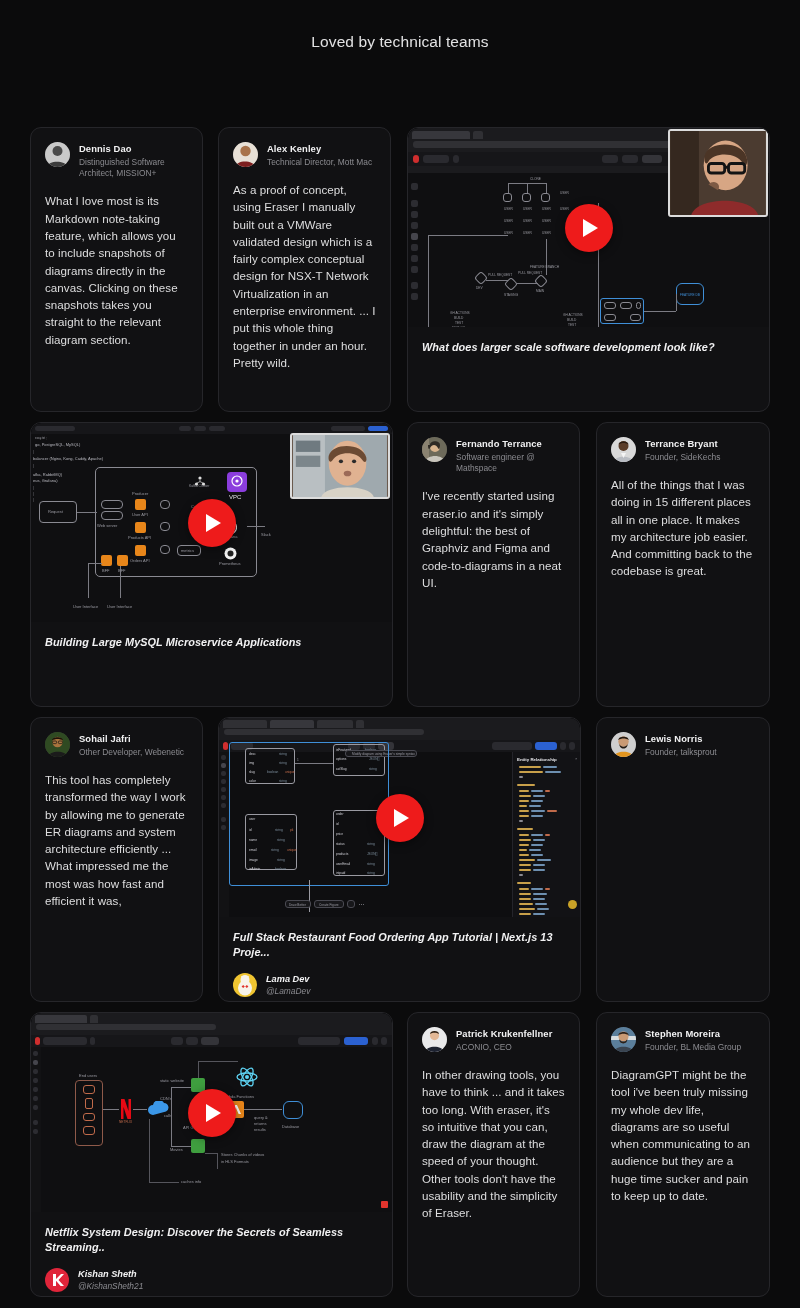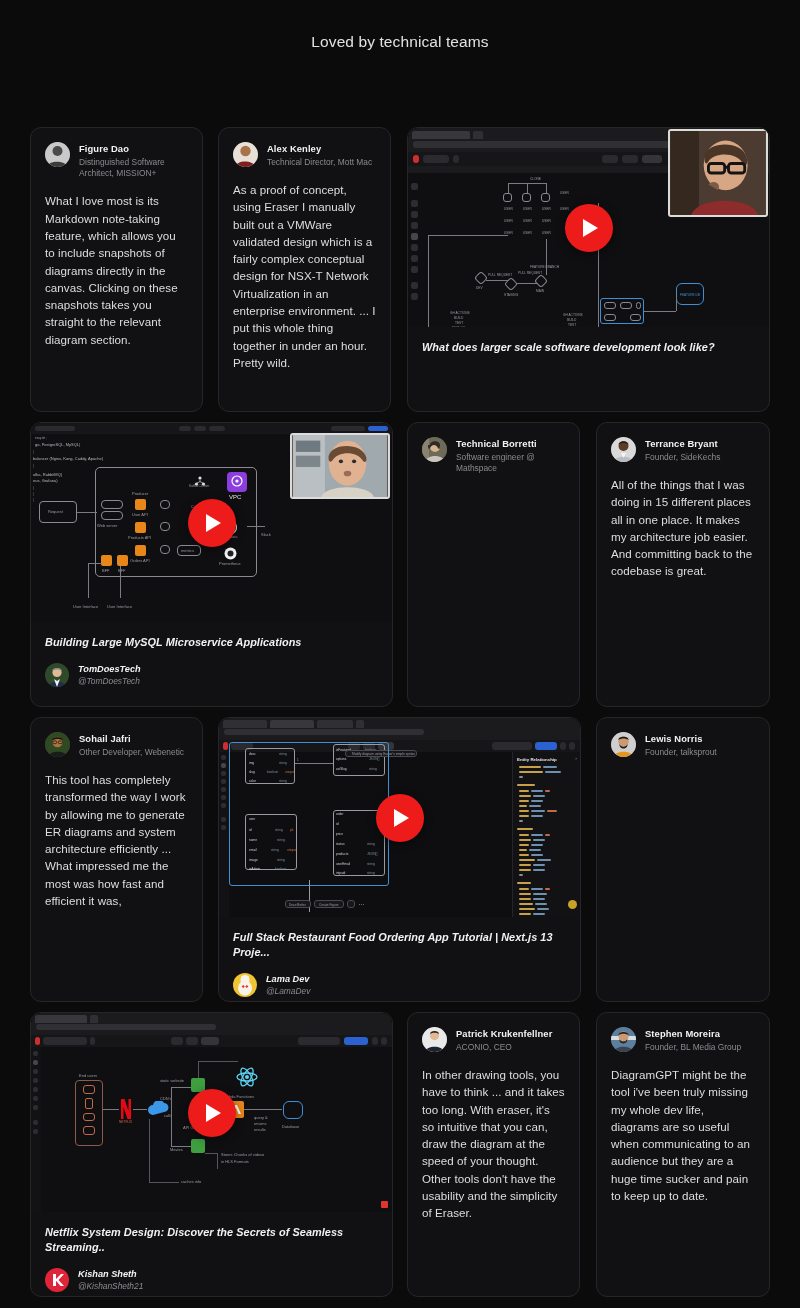--- a/index.html
+++ b/index.html
@@ -104,21 +104,21 @@
     <div class="card quote" style="left:0px;top:47px;width:173px;height:285px;">
       <div class="person">
         <div class="avatar">
           <svg viewBox="0 0 25 25">
               <rect width="25" height="25" fill="#c9c9c9"></rect>
               <circle cx="12.5" cy="9" r="5" fill="#4a4a4a"></circle>
               <path d="M2 25c1.5-7 18-7 21 0z" fill="#3c3c3c"></path>
             </svg>
         </div>
         <div class="pmeta">
-          <div class="pname">Figure Dao</div>
+          <div class="pname">Dennis Dao</div>
           <div class="prole">Distinguished Software Architect, MISSION+</div>
         </div>
       </div>
       <div class="quote-text">What I love most is its Markdown note-taking feature, which allows you to include snapshots of diagrams directly in the canvas. Clicking on these snapshots takes you straight to the relevant diagram section.</div>
     </div>
 
     <div class="card quote" style="left:188px;top:47px;width:173px;height:285px;">
       <div class="person">
         <div class="avatar">
           <svg viewBox="0 0 25 25">
@@ -348,54 +348,40 @@
               <ellipse cx="65" cy="28" rx="2.2" ry="2" fill="#2b2b2b"></ellipse>
               <ellipse cx="58" cy="41" rx="4" ry="3" fill="#9c6a57"></ellipse>
               <path d="M30 66c4-14 52-14 56 0z" fill="#d8d2c6"></path>
             </svg>
           </div>
         </div>
         <div class="play"></div>
       </div>
       <div class="vinfo">
         <div class="vtitle">Building Large MySQL Microservice Applications</div>
-        <div class="vperson">
-          <div class="vavatar">
-            <svg viewBox="0 0 24 24">
-                <rect width="24" height="24" fill="#2f4a2a"></rect>
-                <circle cx="12" cy="9.5" r="4.6" fill="#e3b896"></circle>
-                <path d="M7 8c0-4 10-4 10 0-3-2-7-2-10 0z" fill="#8a8a8a"></path>
-                <path d="M3 24c1.5-7 17-7 18 0z" fill="#1f2f4a"></path>
-                <path d="M9 16l3 8 3-8-3 2z" fill="#f2f2f2"></path>
-              </svg>
-          </div>
-          <div>
-            <div class="vname">TomDoesTech</div>
-            <div class="vhandle">@TomDoesTech</div>
-          </div>
-        </div>
       </div>
     </div>
 
     <div class="card quote" style="left:377px;top:342px;width:173px;height:285px;">
       <div class="person">
         <div class="avatar">
           <svg viewBox="0 0 25 25">
               <rect width="25" height="25" fill="#6d6a5a"></rect>
               <rect x="0" y="0" width="7" height="25" fill="#8a8270"></rect>
               <circle cx="13" cy="10" r="5" fill="#d8b48e"></circle>
               <path d="M8 8c0-5 10-5 10 0 0 4-1 5-2 3-2-4-6-4-8 0-1 2-2 1-2-3z" fill="#2e2a24"></path>
               <path d="M3 25c2-8 18-8 20 0z" fill="#c9c6bd"></path>
             </svg>
         </div>
         <div class="pmeta">
-          <div class="pname">Technical Borretti</div>
+          <div class="pname">Fernando Terrance</div>
           <div class="prole">Software engineer @ Mathspace</div>
         </div>
       </div>
+      <div class="quote-text">I've recently started using eraser.io and it's simply delightful: the best of Graphviz and Figma and code-to-diagrams in a neat UI.</div>
     </div>
 
     <div class="card quote" style="left:566px;top:342px;width:174px;height:285px;">
       <div class="person">
         <div class="avatar">
           <svg viewBox="0 0 25 25">
               <rect width="25" height="25" fill="#d9d9d9"></rect>
               <circle cx="12.5" cy="9" r="5" fill="#5a3c28"></circle>
               <path d="M7.5 7.5c0-4 10-4 10 0-3-2-7-2-10 0z" fill="#2a1c12"></path>
               <path d="M2.5 25c1.5-7 18-7 20 0z" fill="#b9bcc2"></path>

